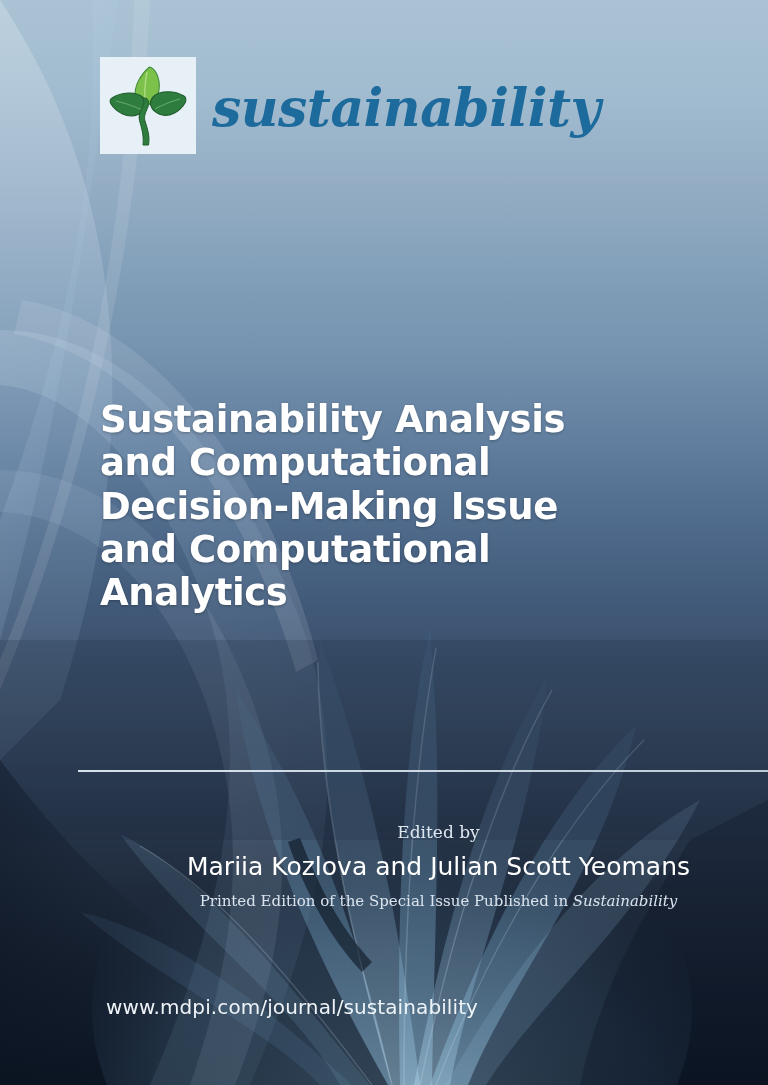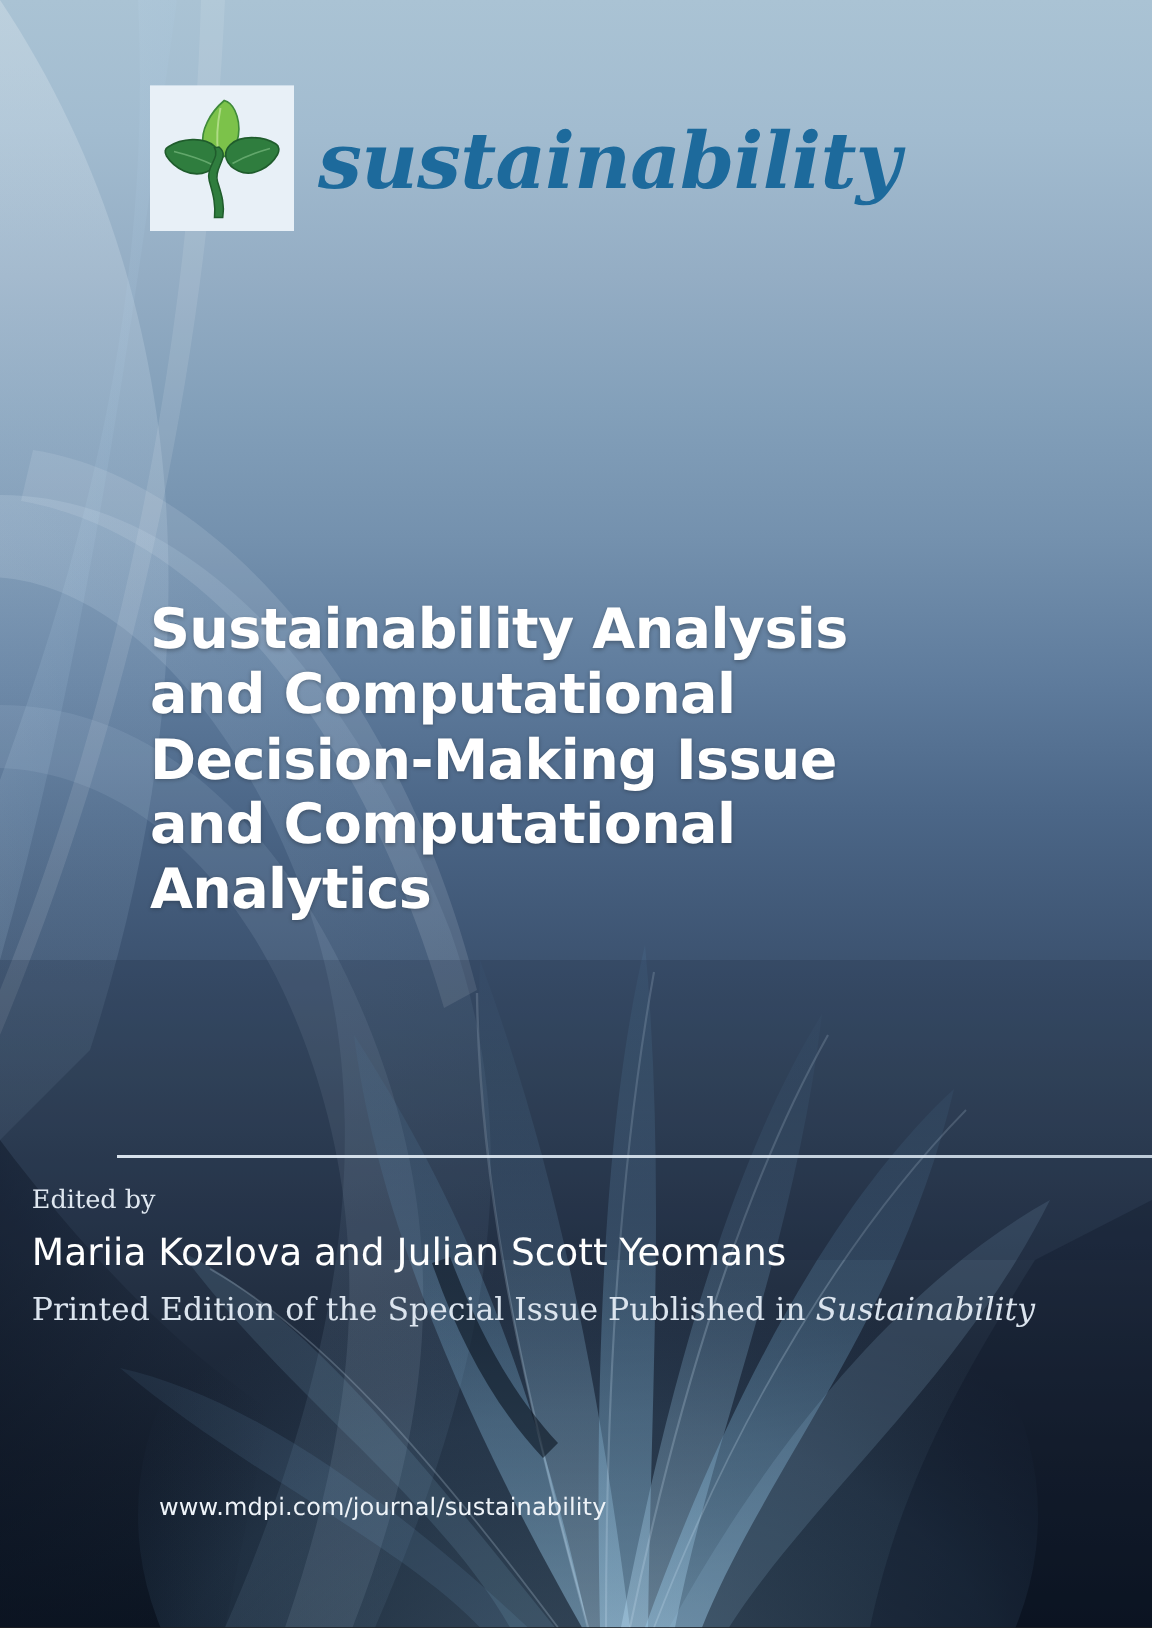--- a/index.html
+++ b/index.html
@@ -91,53 +91,53 @@
     right: 0;
     top: 770px;
     height: 2px;
     background: linear-gradient(to right, rgba(225,235,245,0.95), rgba(215,228,240,0.85));
   }
 
   
   .credits {
     position: absolute;
     right: 78px;
-    top: 788px;
-    text-align: left;
+    top: 820px;
+    text-align: center;
     color: #e9eff6;
   }
   .edited-by {
     font-family: "DejaVu Serif", serif;
     font-size: 17px;
     line-height: 1.5;
     color: #dfe7f0;
   }
   .editors {
     font-size: 25px;
     line-height: 1.55;
     color: #ffffff;
     margin-top: 2px;
     white-space: nowrap;
   }
   .printed-edition {
     font-family: "DejaVu Serif", serif;
-    font-size: 21px;
+    font-size: 15px;
     line-height: 1.5;
     color: #dbe4ee;
     margin-top: 4px;
     white-space: nowrap;
   }
   .printed-edition .ital { font-style: italic; }
 
   
   .footer-url {
     position: absolute;
     left: 106px;
     top: 995px;
-    font-size: 16px;
+    font-size: 20px;
     color: #eef3f8;
     letter-spacing: 0.1px;
   }
   .mdpi-logo {
     position: absolute;
     left: 597px;
     top: 963px;
     width: 108px;
     height: 72px;
   }

